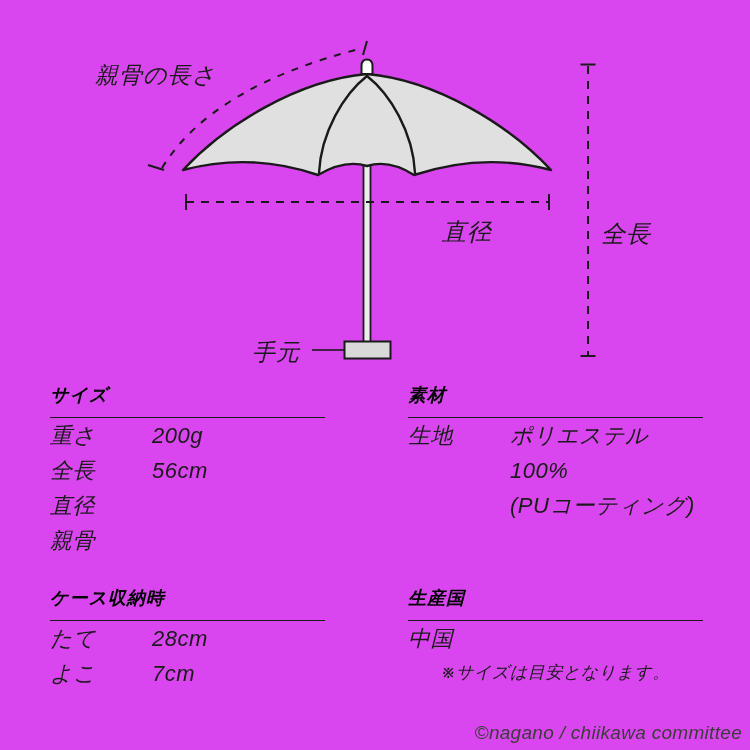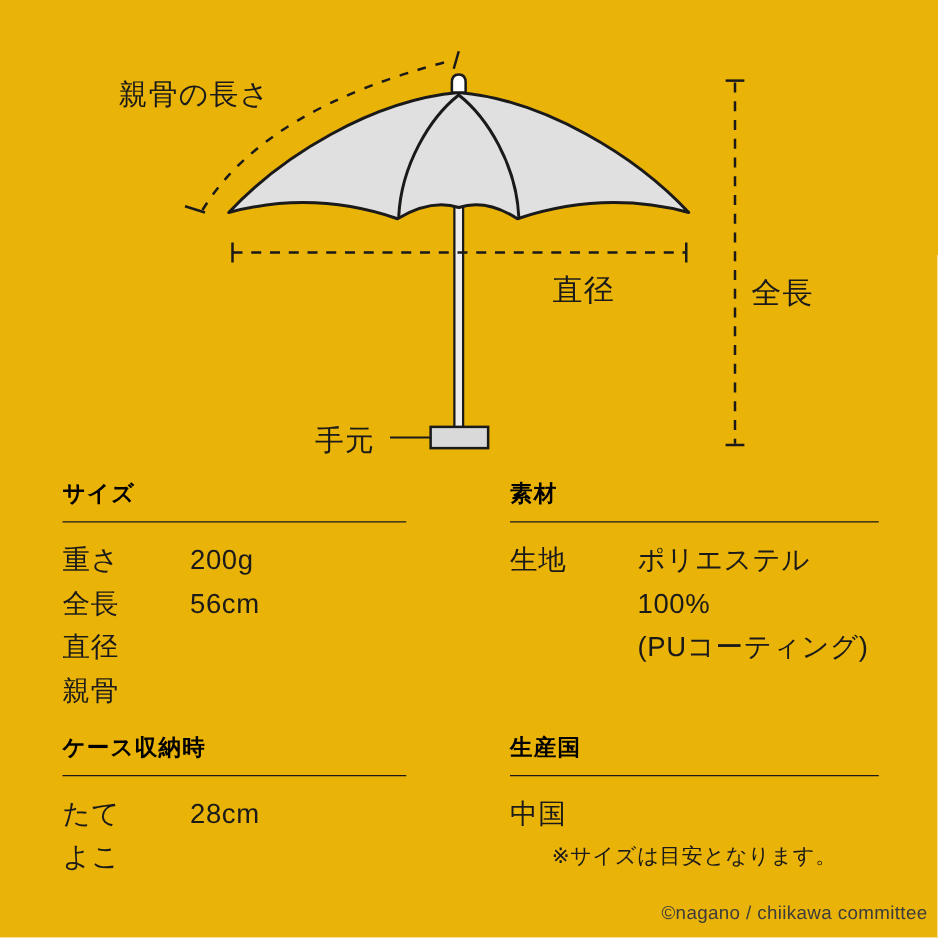--- a/index.html
+++ b/index.html
@@ -3,21 +3,21 @@
 <meta charset="utf-8">
 <style>
   * { margin: 0; padding: 0; box-sizing: border-box; }
   html, body {
     width: 750px; height: 750px;
     background: #ffffff;
     font-family: "Liberation Sans", "DejaVu Sans", sans-serif;
     color: #1a1a1a;
     overflow: hidden;
   }
-  .stage { position: relative; width: 750px; height: 750px; background: #eab308; }
+  .stage { position: relative; width: 750px; height: 750px; background: #d946ef; font-style: italic; }
 
   
   .diagram-svg { position: absolute; left: 0; top: 0; }
   .outline   { fill: none; stroke: var(--line, #1a1a1a); stroke-width: 2.4; stroke-linecap: round; stroke-linejoin: round; }
   .canopy    { fill: var(--canopy-fill, #e0e0e0); stroke: var(--line, #1a1a1a); stroke-width: 2.4; stroke-linejoin: round; }
   .pole      { fill: #ededed; stroke: var(--line, #1a1a1a); stroke-width: 1.8; }
   .handle    { fill: var(--handle-fill, #d9d9d9); stroke: var(--line, #1a1a1a); stroke-width: 2; }
   .knob      { fill: #ffffff; stroke: var(--line, #1a1a1a); stroke-width: 2; }
   .dim       { fill: none; stroke: var(--line, #1a1a1a); stroke-width: 2; stroke-dasharray: 8 7; }
   .tick      { fill: none; stroke: var(--line, #1a1a1a); stroke-width: 2; stroke-linecap: butt; }
@@ -47,21 +47,21 @@
     font-weight: 700;
     line-height: 24px;
     letter-spacing: 1px;
     color: #000;
   }
   .spec-rule {
     height: 1px;
     background: #1a1a1a;
     margin-top: 10px;
   }
-  .spec-rows { margin-top: 12px; }
+  .spec-rows { margin-top: 0; }
   .spec-row {
     display: flex;
     line-height: 35px;
     font-size: 22px;
     letter-spacing: 0.5px;
   }
   .spec-label { flex: 0 0 102px; }
   .spec-value { flex: 1; }
   .spec-value .line { display: block; }
 
@@ -70,21 +70,21 @@
     line-height: 34px;
     font-size: 17px;
     text-align: center;
     letter-spacing: 0.5px;
   }
 
   .copyright {
     position: absolute;
     right: 8px;
     top: 722px;
-    font-size: 15px;
+    font-size: 19px;
     color: #3c3c3c;
     letter-spacing: 0.3px;
   }
 </style>
 </head>
 <body>
 
 <div class="stage">
 
   <svg class="diagram-svg" width="750" height="380" viewBox="0 0 750 380">
@@ -164,20 +164,21 @@
   <div class="spec-section" id="sec-case">
     <div class="spec-title">ケース収納時</div>
     <div class="spec-rule"></div>
     <div class="spec-rows">
       <div class="spec-row">
         <span class="spec-label">たて</span>
         <span class="spec-value">28cm</span>
       </div>
       <div class="spec-row">
         <span class="spec-label">よこ</span>
+        <span class="spec-value">7cm</span>
       </div>
     </div>
   </div>
 
   <div class="spec-section" id="sec-origin">
     <div class="spec-title">生産国</div>
     <div class="spec-rule"></div>
     <div class="spec-rows">
       <div class="spec-row">
         <span class="spec-value">中国</span>

